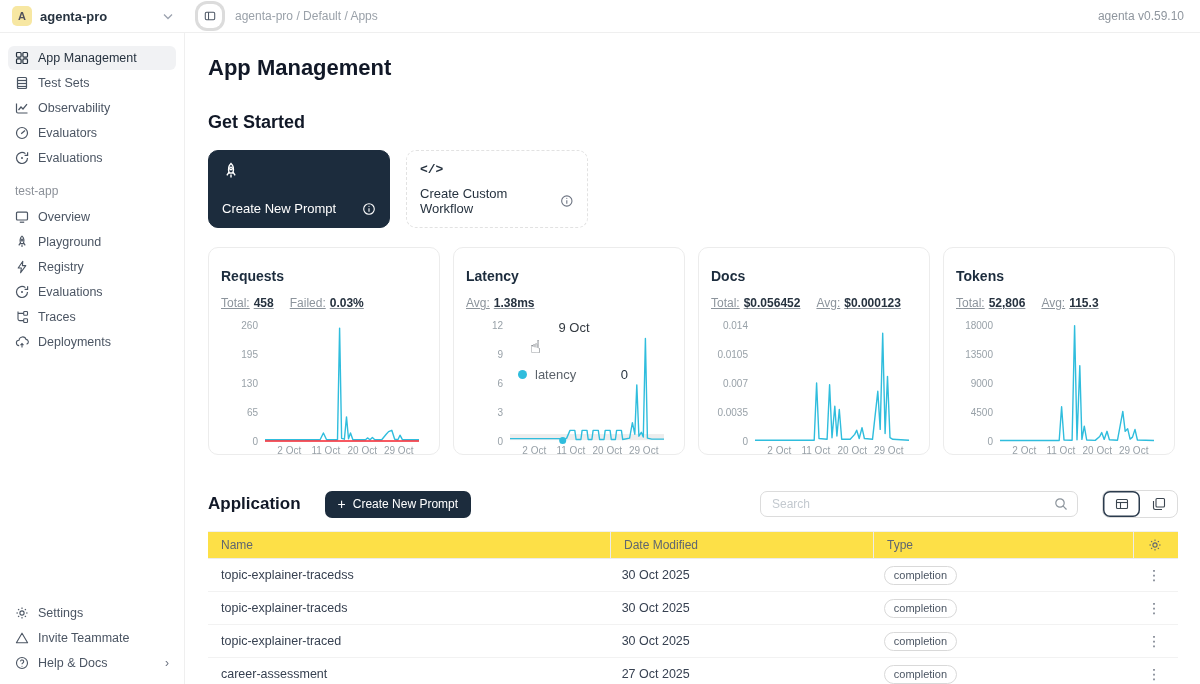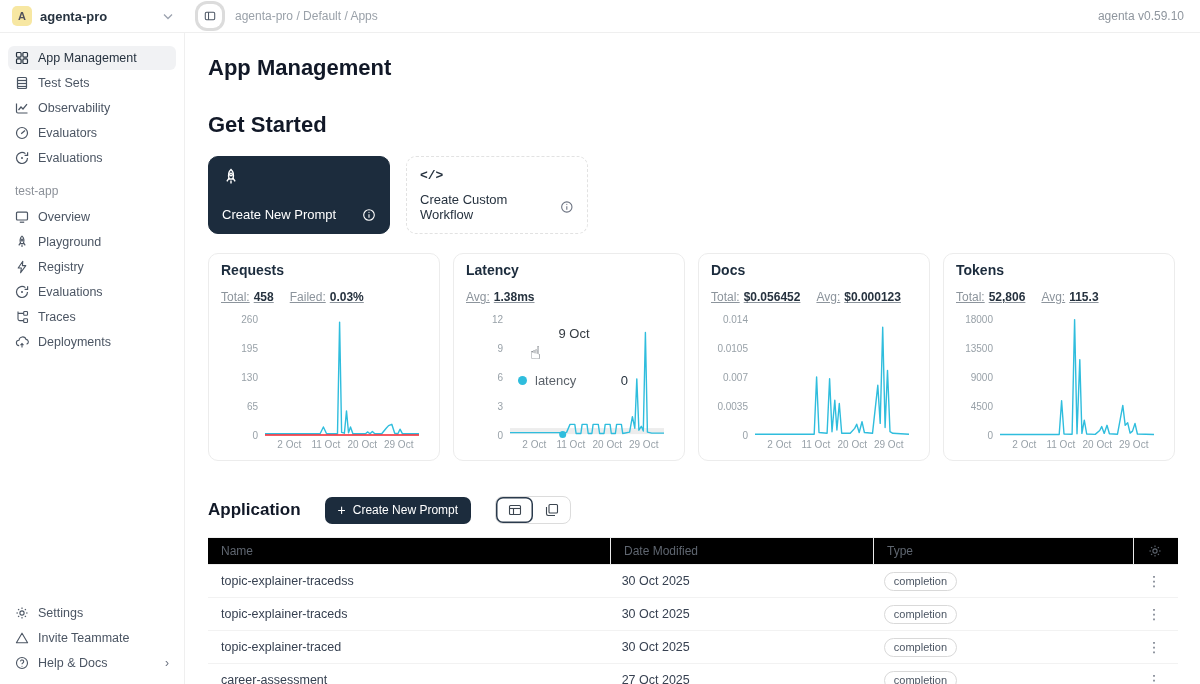--- a/index.html
+++ b/index.html
@@ -28,35 +28,35 @@
   .nav-item { display:flex; align-items:center; gap:9px; padding:5px 7px; margin-bottom:1px;
               border-radius:6px; font-size:12.5px; color:#4b5563; cursor:pointer; white-space:nowrap; }
   .nav-item.active { background:#f1f2f4; color:#26323f; font-weight:500; }
   .nav-item .lbl { flex:1; }
   .group-label { font-size:12px; color:#8c9199; margin:13px 7px 7px; }
   .spacer { flex:1; }
   .chev-r { color:#6b7280; font-size:12px; }
   
   main { flex:1; padding:14px 22px 0 23px; overflow:hidden; }
   .page-title { font-size:22px; font-weight:bold; color:#111827; margin-top:8px; }
-  .section-heading { font-size:22px; font-weight:bold; color:#111827; margin-top:31px; }
+  .section-heading { font-size:18px; font-weight:bold; color:#111827; margin-top:31px; }
   
   .gs-cards { display:flex; gap:16px; margin-top:17px; }
   .gs-card { width:182px; height:78px; border-radius:10px; border:1px dashed #e2e2e2; background:#fff;
              padding:11px 13px; display:flex; flex-direction:column; justify-content:space-between;
              cursor:pointer; color:#26323f; }
   .gs-card.dark { background:#1c2c3d; border:1px solid #1c2c3d; color:#fff; }
   .gs-card.dark .gs-icon { color:#fff; }
   .gs-row { display:flex; align-items:center; justify-content:space-between; font-size:13px; font-weight:500; }
   .gs-icon { color:#26323f; }
   .code-glyph { font-family:"Liberation Mono", monospace; font-size:13px; font-weight:bold; }
   
   .charts { display:flex; gap:13px; margin-top:19px; }
   .chart-card { width:232px; height:208px; border:1px solid #ececec; border-radius:10px;
-                background:#fff; padding:8px 12px 4px; position:relative; }
+                background:#fff; padding:20px 12px 4px; position:relative; }
   .cc-title { font-size:14px; font-weight:bold; color:#1c2c3d; }
   .cc-stats { margin-top:12px; font-size:12px; color:#8c949c; display:flex; gap:16px; white-space:nowrap;text-decoration:underline; }
   .cc-stats b { color:#26323f; margin-left:4px; }
   svg.plot { margin-top:7px; }
   text.tick { font-size:10px; fill:#98a1a8; font-family:"Liberation Sans", sans-serif; }
   .chart-tooltip { position:absolute; left:64px; top:72px; width:112px; z-index:3;
                    background:rgba(255,255,255,0.92); font-size:13px; border-radius:4px;text-align:center; }
   .ct-date { color:#333a41; font-weight:500; }
   .ct-row { display:flex; align-items:center; gap:8px; margin-top:32px; color:#5b626a; }
   .ct-dot { width:9px; height:9px; border-radius:50%; }
@@ -74,21 +74,21 @@
   .search-input { border:none; outline:none; flex:1; font-size:12px; color:#333;
                   font-family:"Liberation Sans", sans-serif; background:transparent; }
   .search-input::placeholder { color:#c3c9cf; }
   .search-wrap .sic { color:#8c949c; }
   .view-toggle { display:flex; border:1px solid #dcdcdc; border-radius:8px; height:28px; align-items:stretch; }
   .vt-btn { width:37px; border:none; background:transparent; display:flex; align-items:center;
             justify-content:center; cursor:pointer; color:#3c4650; border-radius:7px; }
   .vt-btn.active { box-shadow:inset 0 0 0 1.5px #2b3b4d; }
   
   .table { margin-top:13px; }
-  .thead { display:flex; background:#000000; height:28px; align-items:center;
+  .thead { display:flex; background:#fde047; height:28px; align-items:center;
            border-top:1px solid #f0f0f0; border-bottom:1px solid #ececec;
            font-size:12px; color:#5f6670; }
   .th { padding:0 13px; height:100%; display:flex; align-items:center; }
   .th + .th { border-left:1px solid #ebebeb; }
   .col-name { width:402px; } .col-date { width:263px; } .col-type { width:260px; }
   .col-actions { flex:1; justify-content:flex-end; padding-right:16px; display:flex; }
   .trow { display:flex; height:33px; align-items:center; border-bottom:1px solid #f2f2f2;
           font-size:12.5px; color:#374151; cursor:pointer; }
   .td { padding:0 13px; display:flex; align-items:center; }
   .badge { border:1px solid #d9d9d9; border-radius:11px; padding:2.5px 9px; font-size:11px;
@@ -365,20 +365,27 @@
           </svg>
       </div>
     </div>
 
     <div class="app-row">
       <span class="app-heading">Application</span>
       <button class="create-btn">
         <span class="plus">+</span>
         <span>Create New Prompt</span>
       </button>
+      <div class="search-wrap">
+        <input class="search-input" type="text" placeholder="Search" style="">
+        <svg class="ic sic" width="14" height="14" viewBox="0 0 14 14" fill="none" stroke="currentColor" stroke-width="1.2">
+            <circle cx="6" cy="6" r="4.2"></circle>
+            <line x1="9.2" y1="9.2" x2="12.5" y2="12.5"></line>
+          </svg>
+      </div>
       <div class="view-toggle">
         <button class="vt-btn active">
           <svg class="ic" width="14" height="14" viewBox="0 0 14 14" fill="none" stroke="currentColor" stroke-width="1.1">
               <rect x="1.5" y="2.5" width="11" height="9" rx="1"></rect>
               <line x1="1.5" y1="5.5" x2="12.5" y2="5.5"></line>
               <line x1="5.5" y1="5.5" x2="5.5" y2="11.5"></line>
             </svg>
         </button>
         <button class="vt-btn">
           <svg class="ic" width="14" height="14" viewBox="0 0 14 14" fill="none" stroke="currentColor" stroke-width="1.1">

